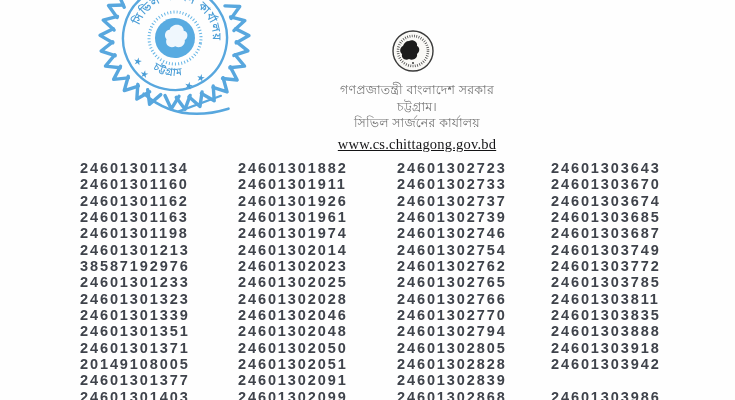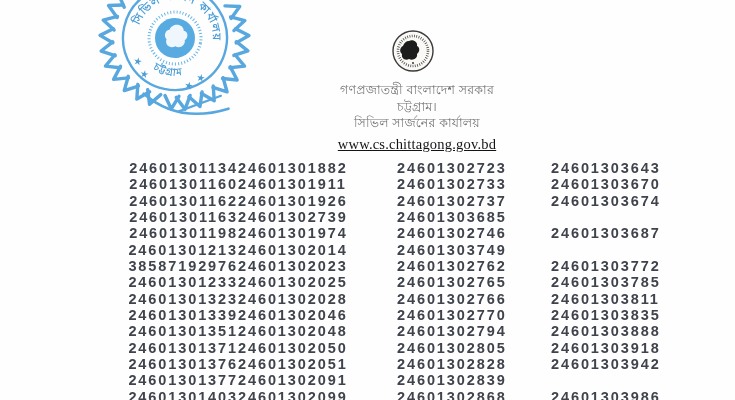--- a/index.html
+++ b/index.html
@@ -30,21 +30,21 @@
     color:#141416;text-decoration:underline;letter-spacing:.2px;
   }
 
   
   .rolltable{position:absolute;left:80px;top:160px;width:640px;}
   .row{display:flex;height:16.35px;line-height:16.35px;}
   .cell{
     font-weight:700;font-size:14.5px;letter-spacing:1.9px;
     color:#3f434b;white-space:nowrap;
   }
-  .cell:nth-child(1){width:158px;text-align:right;}
+  .cell:nth-child(1){width:158px;}
   .cell:nth-child(2){width:159px;}
   .cell:nth-child(3){width:154px;}
   .cell:nth-child(4){width:auto;}
 </style>
 </head>
 <body>
 
 <div class="page">
 
   <svg class="seal" viewBox="0 0 170 170" aria-hidden="true">
@@ -137,32 +137,34 @@
         <div class="cell">24601303670</div>
       </div>
       <div class="row">
         <div class="cell">24601301162</div>
         <div class="cell">24601301926</div>
         <div class="cell">24601302737</div>
         <div class="cell">24601303674</div>
       </div>
       <div class="row">
         <div class="cell">24601301163</div>
+        <div class="cell">24601301961</div>
         <div class="cell">24601302739</div>
         <div class="cell">24601303685</div>
       </div>
       <div class="row">
         <div class="cell">24601301198</div>
         <div class="cell">24601301974</div>
         <div class="cell">24601302746</div>
         <div class="cell">24601303687</div>
       </div>
       <div class="row">
         <div class="cell">24601301213</div>
         <div class="cell">24601302014</div>
+        <div class="cell">24601302754</div>
         <div class="cell">24601303749</div>
       </div>
       <div class="row">
         <div class="cell">38587192976</div>
         <div class="cell">24601302023</div>
         <div class="cell">24601302762</div>
         <div class="cell">24601303772</div>
       </div>
       <div class="row">
         <div class="cell">24601301233</div>
@@ -188,21 +190,21 @@
         <div class="cell">24601302794</div>
         <div class="cell">24601303888</div>
       </div>
       <div class="row">
         <div class="cell">24601301371</div>
         <div class="cell">24601302050</div>
         <div class="cell">24601302805</div>
         <div class="cell">24601303918</div>
       </div>
       <div class="row">
-        <div class="cell">24601301376</div>
+        <div class="cell">20149108005</div>
         <div class="cell">24601302051</div>
         <div class="cell">24601302828</div>
         <div class="cell">24601303942</div>
       </div>
       <div class="row">
         <div class="cell">24601301377</div>
         <div class="cell">24601302091</div>
         <div class="cell">24601302839</div>
       </div>
       <div class="row">

